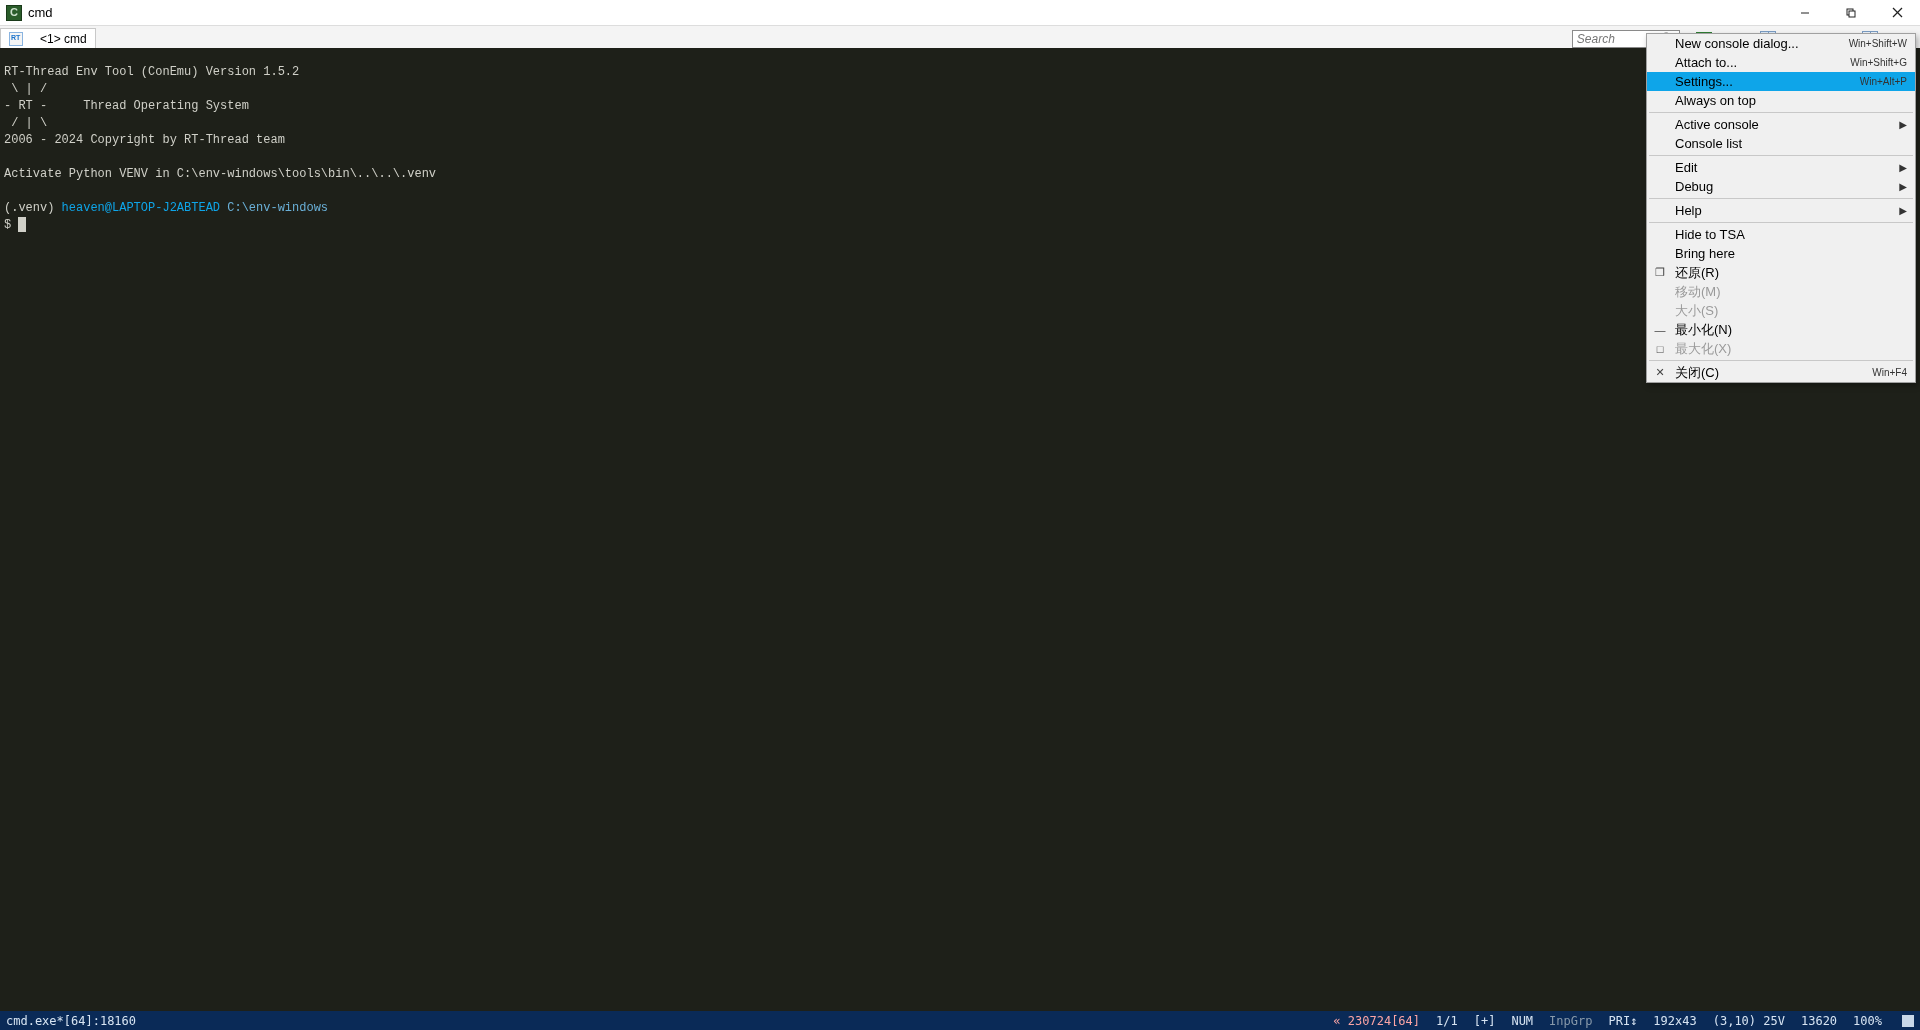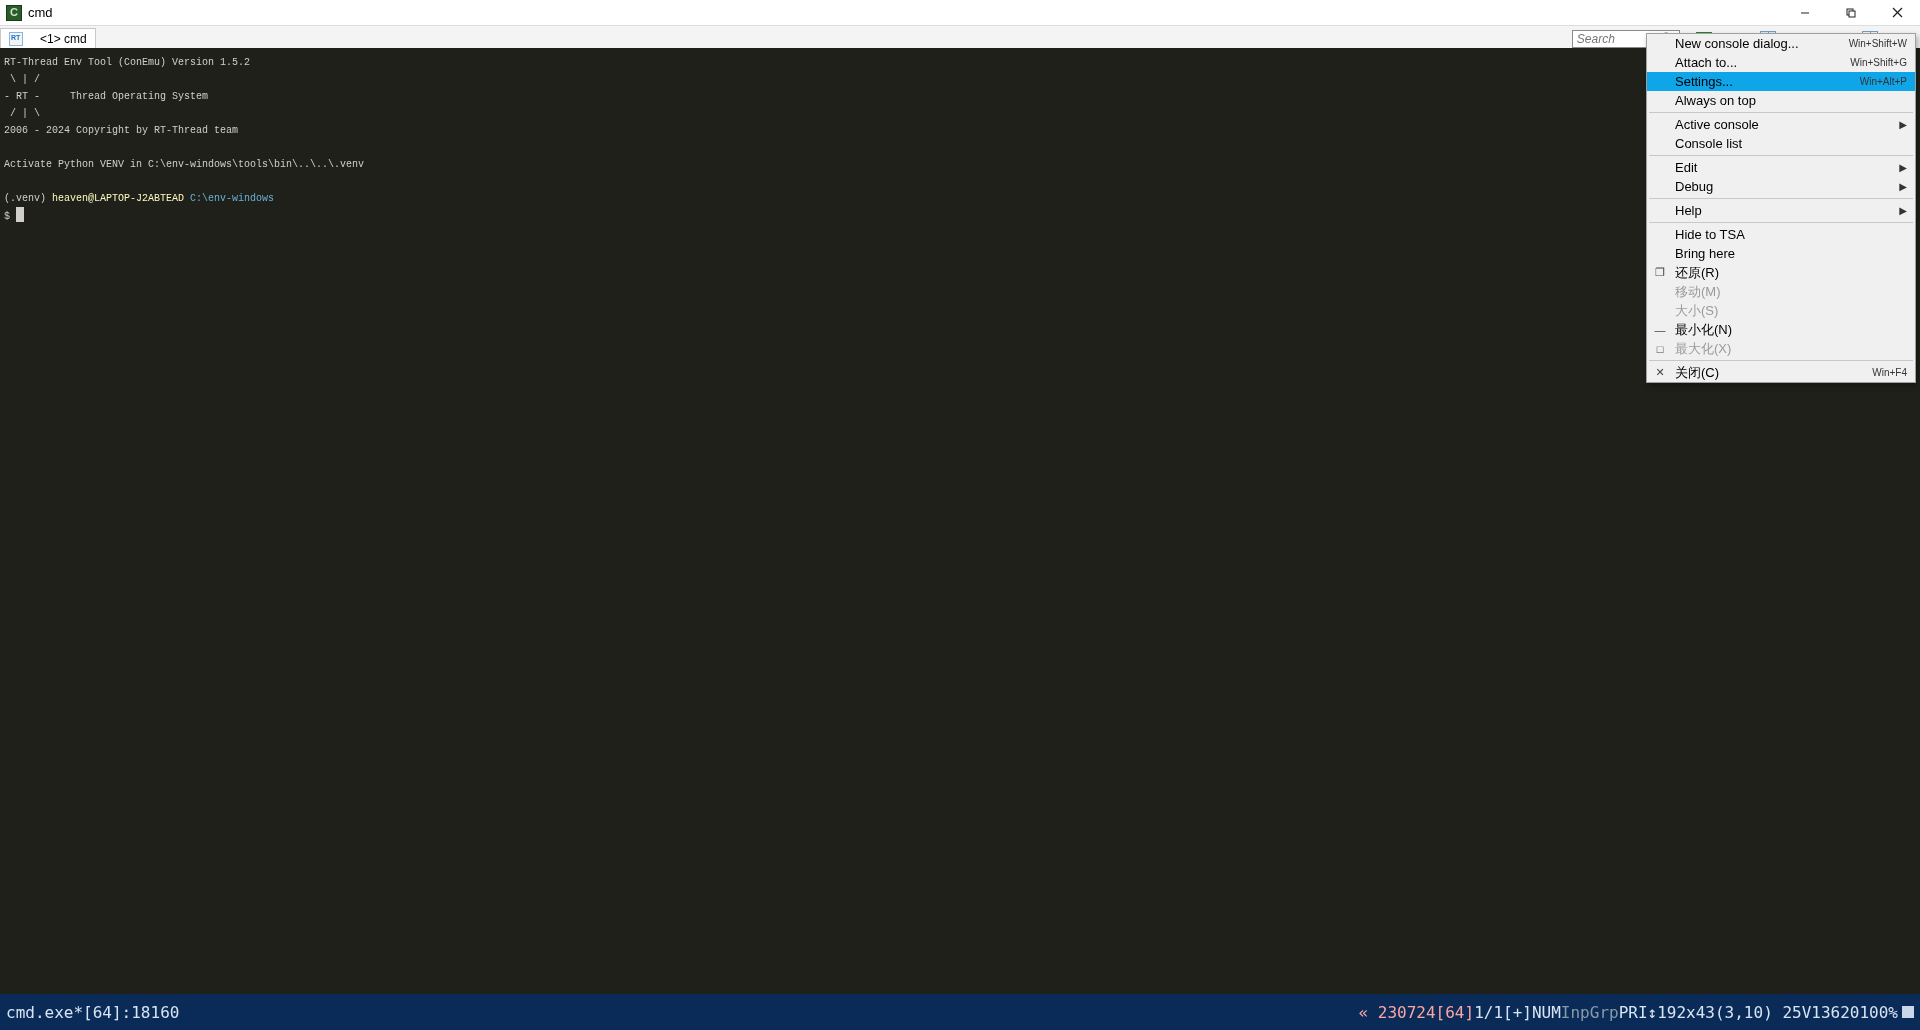--- a/index.html
+++ b/index.html
@@ -128,46 +128,46 @@
   .burger-ico {
     width:16px;height:14px;background:
       linear-gradient(#333,#333) 0 2px/100% 2px no-repeat,
       linear-gradient(#333,#333) 0 6px/100% 2px no-repeat,
       linear-gradient(#333,#333) 0 10px/100% 2px no-repeat;
   }
   .terminal {
     background: #1e2019;
     color: #d0d0c8;
     font-family: "Consolas", "Courier New", monospace;
-    font-size: 10px;
+    font-size: 12px;
     line-height: 17px;
     white-space: pre;
     height: calc(100% - 26px - 22px - 19px);
-    padding: 6px 4px;
+    padding: 16px 4px;
     overflow: hidden;
     position: relative;
   }
-  .term-green { color: #fef9c3; }
+  .term-green { color: #0ea5e9; }
   .term-blue { color: #6ab0d8; }
   .cursor-block {
     display: inline-block;
     width: 8px; height: 15px;
     background: #d0d0c8;
     vertical-align: text-bottom;
   }
   .statusbar {
-    height: 36px;
+    height: 19px;
     background: #0a2a57;
     color: #d7e4f2;
     font-family: "Consolas","Segoe UI",monospace;
-    font-size: 16px;
+    font-size: 12px;
     display: flex;
     align-items: center;
     padding: 0 6px;
-    gap: 0;
+    gap: 16px;
     position: absolute;
     bottom: 0; left: 0; right: 0;
   }
   .statusbar .sb-dim { color: #fca5a5; }
   .statusbar .sb-grey { color: #8899aa; }
   .statusbar .flex1 { flex: 1; }
   .statusbar .scroll-nub{
     width:12px;height:12px;background:#c9d8e8;margin-left:4px;
   }
   .context-menu {

